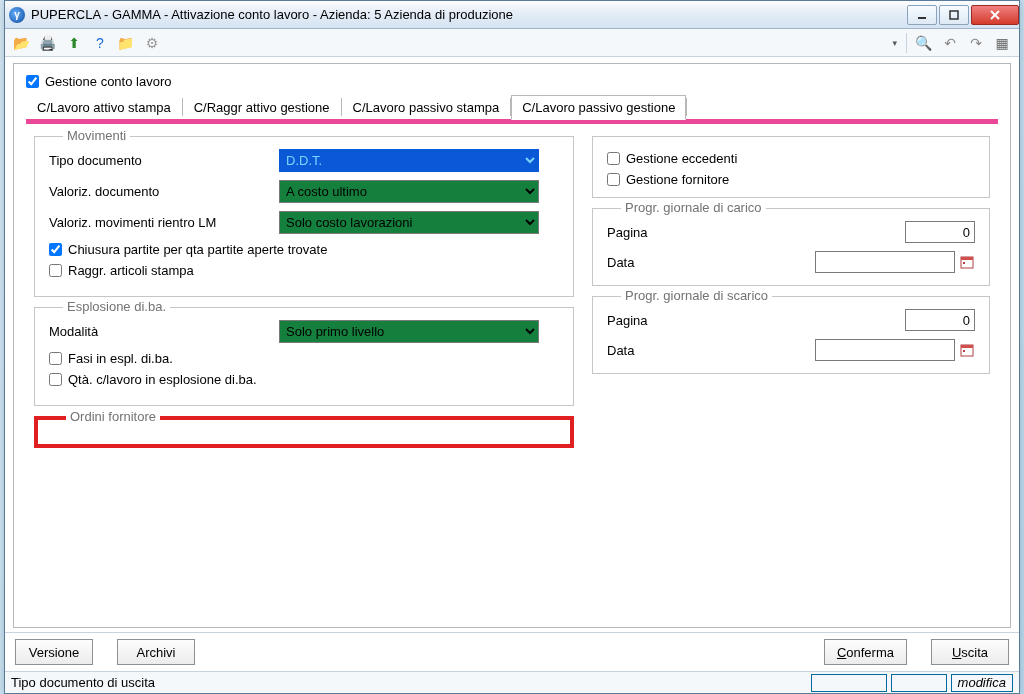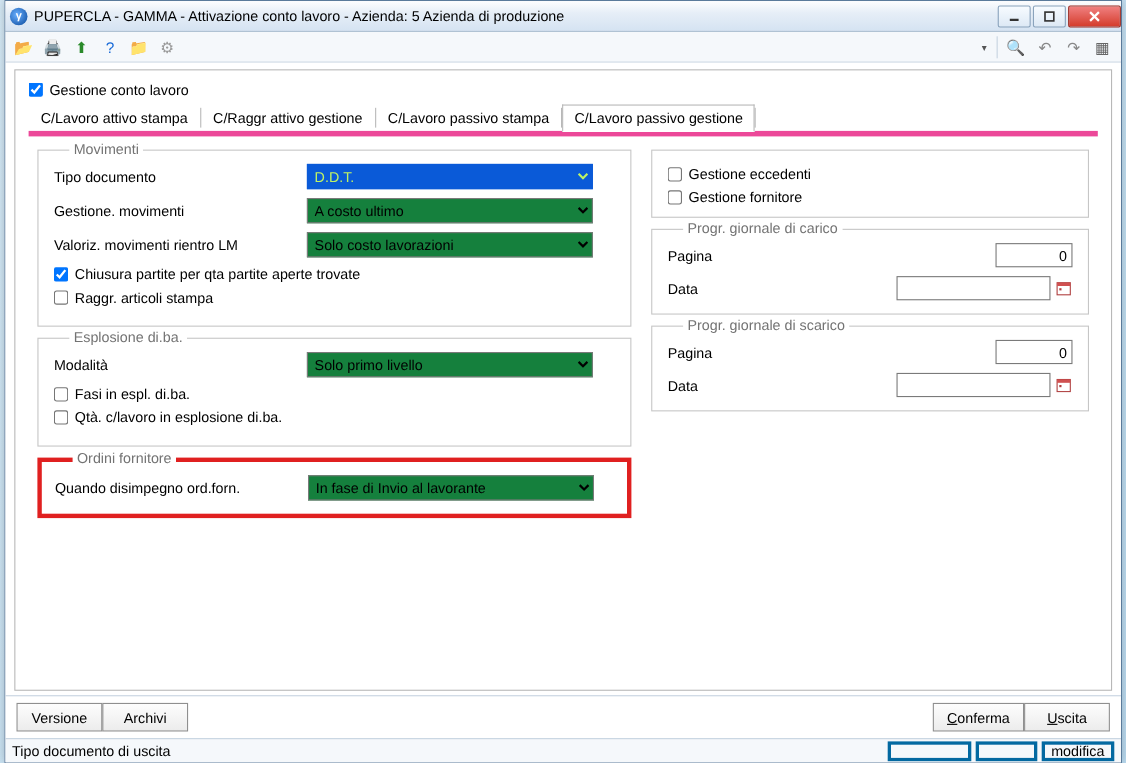--- a/index.html
+++ b/index.html
@@ -46,32 +46,32 @@
 .row { display: flex; align-items: center; margin-bottom: 8px; }
 .row .label { flex: 0 0 230px; }
 .row .label-short { flex: 0 0 70px; }
 .row input[type="text"] { height: 22px; border: 1px solid #7a7a7a; padding: 2px 4px; background: #fff; }
 .row input[type="text"].num { width: 70px; text-align: right; }
 .row input[type="text"].date { width: 140px; }
 .chkrow { display: flex; align-items: center; gap: 6px; margin-bottom: 6px; }
 .chkrow input { margin: 0; }
 
 select { height: 23px; border: 1px solid #7a7a7a; background: #15803d; width: 260px; padding: 1px 2px; }
-select.hl { background: #0a5ad8; color: #bef264; border-color: #0a5ad8; }
+select.hl { background: #0a5ad8; color: #7dd3fc; border-color: #0a5ad8; }
 
 .cal-icon { width: 16px; height: 16px; margin-left: 4px; display: inline-flex; align-items: center; justify-content: center; cursor: pointer; }
 .cal-icon svg { width: 14px; height: 14px; }
 
-.bottom-buttons { display: flex; padding: 6px 10px; border-top: 1px solid #c6d3e0; gap: 0; background: #fff; }
+.bottom-buttons { display: flex; padding: 6px 10px; border-top: 1px solid #c6d3e0; gap: 24px; background: #fff; }
 .bottom-buttons .spacer { flex: 1; }
 .btn { min-width: 78px; height: 26px; border: 1px solid #8f8f8f; background: linear-gradient(180deg,#fdfdfd,#ececec); cursor: pointer; padding: 0 12px; }
 .btn .ul { text-decoration: underline; }
 
 .statusbar { height: 22px; border-top: 1px solid #c6d3e0; background: #f5f8fb; display: flex; align-items: center; padding: 0 6px; color: #000; }
-.statusbar .sseg { border: 3px solid #0369a1; height: 18px; margin-left: 4px; }
+.statusbar .sseg { border: 1px solid #0369a1; height: 18px; margin-left: 4px; font-style: italic; }
 .statusbar .sseg.s1 { width: 76px; }
 .statusbar .sseg.s2 { width: 56px; }
 .statusbar .sseg.s3 { flex: 0 0 auto; padding: 0 6px; display: flex; align-items: center; }
 .statusbar .sp { flex: 1; }
 </style>
 </head>
 <body>
 
 <div class="window">
 
@@ -137,21 +137,21 @@
       <div class="tabbody">
         <div class="col-left">
 
           <div class="group">
             <div class="legend">Movimenti</div>
             <div class="row">
               <span class="label">Tipo documento</span>
               <select class="hl"><option>D.D.T.</option></select>
             </div>
             <div class="row">
-              <span class="label">Gestione. movimenti</span>
+              <span class="label">Valoriz. documento</span>
               <select><option>A costo ultimo</option></select>
             </div>
             <div class="row">
               <span class="label">Valoriz. movimenti rientro LM</span>
               <select><option>Solo costo lavorazioni</option></select>
             </div>
             <div class="chkrow">
               <input type="checkbox" checked="" style="">
               <span>Chiusura partite per qta partite aperte trovate</span>
             </div>
@@ -172,24 +172,20 @@
               <span>Fasi in espl. di.ba.</span>
             </div>
             <div class="chkrow">
               <input type="checkbox" style="">
               <span>Qtà. c/lavoro in esplosione di.ba.</span>
             </div>
           </div>
 
           <div class="group highlight">
             <div class="legend">Ordini fornitore</div>
-            <div class="row" style="margin-bottom:0">
-              <span class="label">Quando disimpegno ord.forn.</span>
-              <select><option>In fase di Invio al lavorante</option></select>
-            </div>
           </div>
 
         </div>
 
         <div class="col-right">
 
           <div class="group" style="padding-bottom:8px">
             <div class="chkrow" style="margin-top:2px">
               <input type="checkbox" style="">
               <span>Gestione eccedenti</span>

